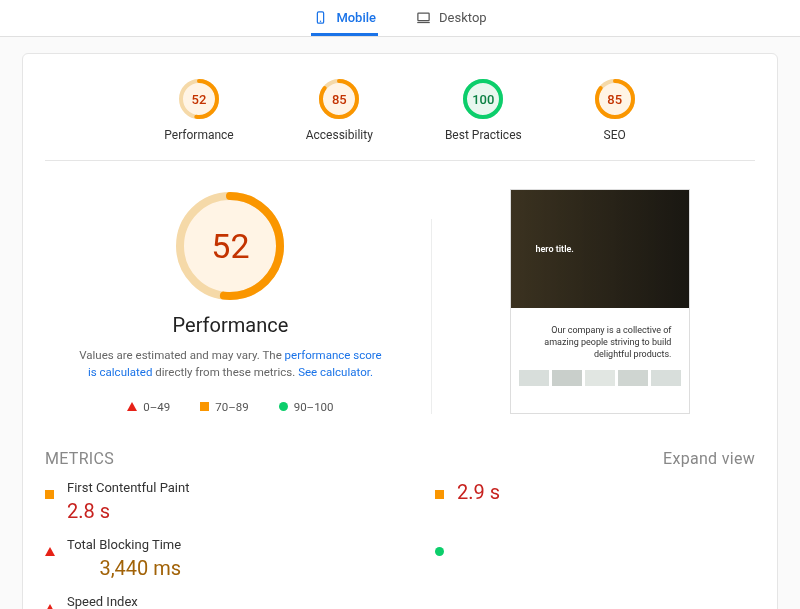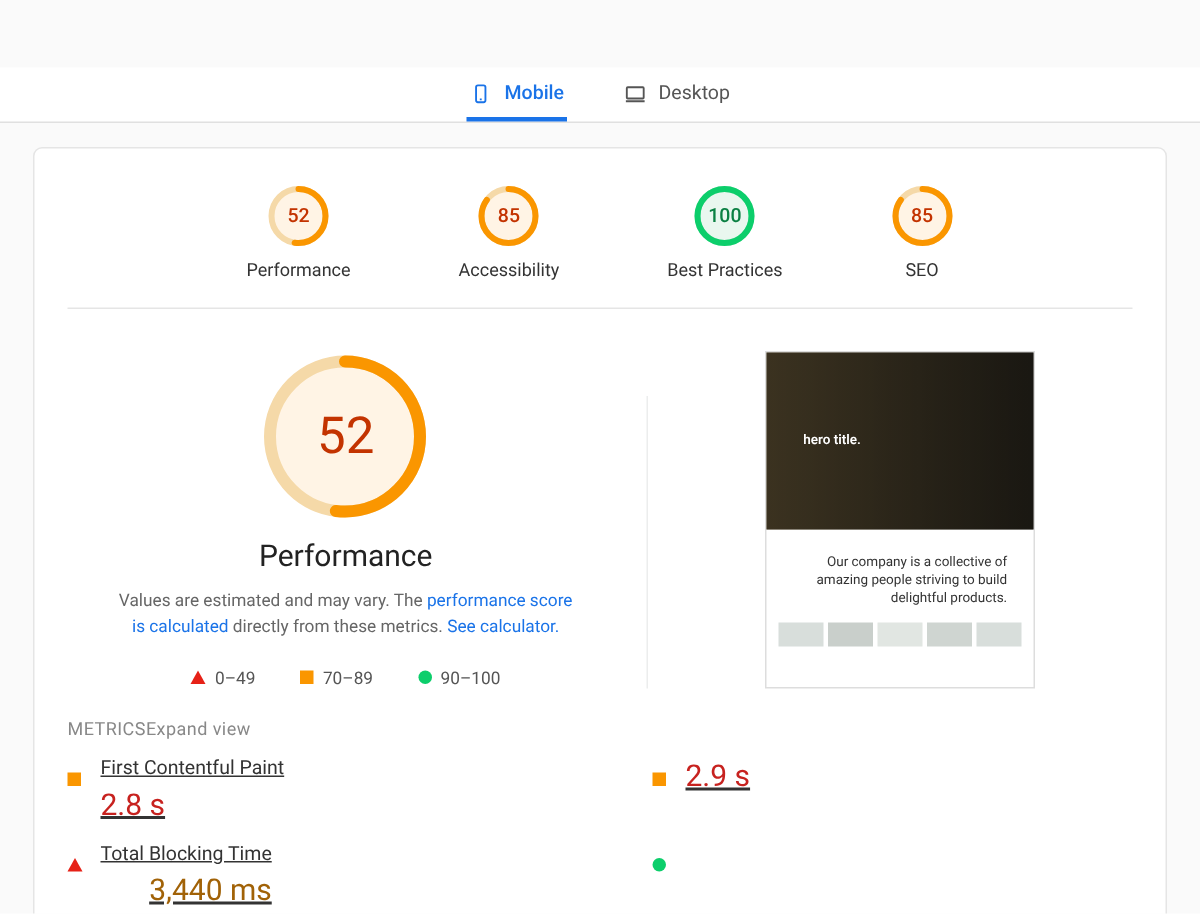--- a/index.html
+++ b/index.html
@@ -1,17 +1,17 @@
 <!DOCTYPE html>
 <html><head>
 <meta charset="utf-8">
 <style>
   * { box-sizing: border-box; margin: 0; padding: 0; }
   body { font-family: -apple-system, BlinkMacSystemFont, "Segoe UI", Roboto, Arial, sans-serif; background: #fafafa; color: #333; width: 800px; height: 609px; overflow: hidden; }
-  .tabbar { display: flex; justify-content: center; gap: 36px; padding: 6px 0 0; border-bottom: 1px solid #e0e0e0; background: #fff; margin-top: 45px; }
+  .tabbar { display: flex; justify-content: center; gap: 36px; padding: 6px 0 0; border-bottom: 1px solid #e0e0e0; background: #fff; }
   .tab { display: flex; align-items: center; gap: 8px; font-size: 13px; padding: 4px 2px 8px; border-bottom: 3px solid transparent; color: #555; cursor: pointer; }
   .tab.active { color: #1a73e8; border-bottom-color: #1a73e8; font-weight: 500; }
   .tab svg { width: 15px; height: 15px; }
   .page { padding: 0 22px; }
   .card { background: #fff; border: 1px solid #e5e5e5; border-radius: 6px; margin-top: 16px; padding: 18px 22px 0; }
   .scores { display: flex; justify-content: center; gap: 72px; padding: 6px 0 18px; border-bottom: 1px solid #e5e5e5; }
   .score-item { text-align: center; }
   .gauge { position: relative; width: 42px; height: 42px; margin: 0 auto 8px; }
   .gauge svg { transform: rotate(-90deg); }
   .gauge-label { position: absolute; top: 0; left: 0; width: 100%; height: 100%; display: flex; align-items: center; justify-content: center; font-size: 13px; font-weight: 500; }
@@ -32,24 +32,24 @@
   .circ { width:9px; height:9px; background:#0cce6b; border-radius:50%; display:inline-block; }
   .main-right { flex:1; display:flex; justify-content:center; }
   .thumb { width: 180px; border:1px solid #ddd; background:#fff; font-size:9px; }
   .thumb-hero { background:#3a3426; height:118px; color:#fff; display:flex; align-items:center; padding-left:24px; font-weight:600; background: linear-gradient(0deg, rgba(0,0,0,0.45), rgba(0,0,0,0.45)), linear-gradient(90deg,#6b5b3a,#2e2a20); }
   .thumb-body { padding: 16px 18px 10px; text-align:right; color:#333; line-height:1.35; }
   .thumb-foot { height:22px; display:flex; gap:3px; padding:0 8px 6px; }
   .thumb-foot i { flex:1; background:#d8dedb; }
   .thumb-foot i:nth-child(2){background:#c9cfcb;}
   .thumb-foot i:nth-child(3){background:#e1e6e2;}
   .thumb-foot i:nth-child(4){background:#cfd5d1;}
-  .metrics-header { display:flex; align-items:center; font-size:12px; color:#888; letter-spacing:.3px; padding: 8px 0 12px; }
+  .metrics-header { display:flex; justify-content:space-between; align-items:center; font-size:16px; color:#888; letter-spacing:.3px; padding: 8px 0 12px; margin-top: 15px; }
   .metrics-header .expand { cursor:pointer; }
   .metrics-grid { display:grid; grid-template-columns: 1fr 1fr; column-gap: 70px; row-gap: 14px; padding-bottom: 20px; }
-  .metric { display:flex; gap:10px;text-decoration:underline; }
+  .metric { display:flex; gap:10px; }
   .metric-ind { width:12px; padding-top:4px; flex-shrink:0; }
   .metric-name { font-size:13px; color:#333; margin-bottom:4px; }
   .metric-val { font-size:20px; font-weight:400; }
   .val-red { color:#a16207;text-align:right; }
   .val-orange { color:#c7221f; } 
   .val-green { color:#0b8043; }
   
   .stroke-orange { stroke:#fa9600; }
   .stroke-green { stroke:#0cce6b; }
   .fill-orange-bg { fill:#fff4e5; }

